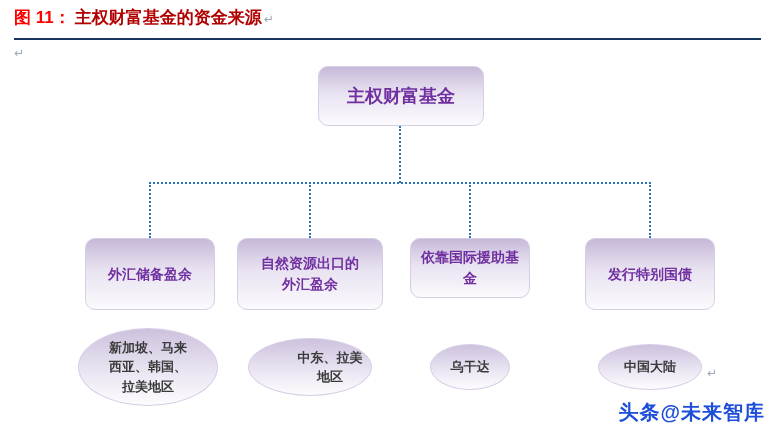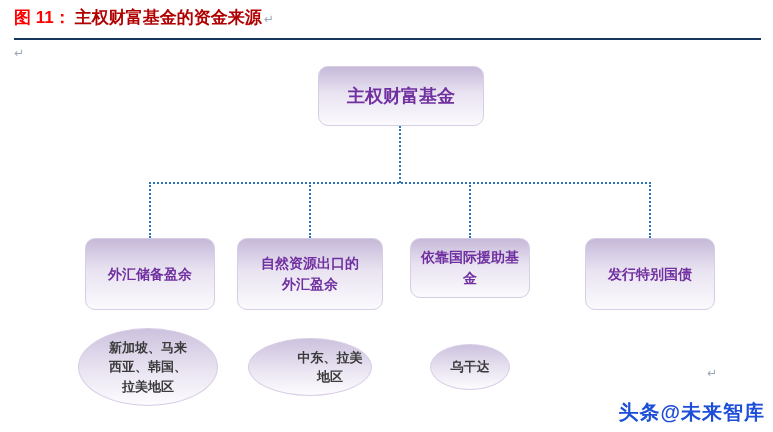--- a/index.html
+++ b/index.html
@@ -124,18 +124,21 @@
 
   <div class="oval oval-1">
     <span>新加坡、马来西亚、韩国、拉美地区</span>
   </div>
   <div class="oval oval-2">
     <span>中东、拉美地区</span>
   </div>
   <div class="oval oval-3">
     <span>乌干达</span>
   </div>
+  <div class="oval oval-4">
+    <span>中国大陆</span>
+  </div>
 
   <div class="pilcrow trailing-pilcrow">↵</div>
 
   <div class="watermark">头条@未来智库</div>
 
 </div>
 
 </body></html>

